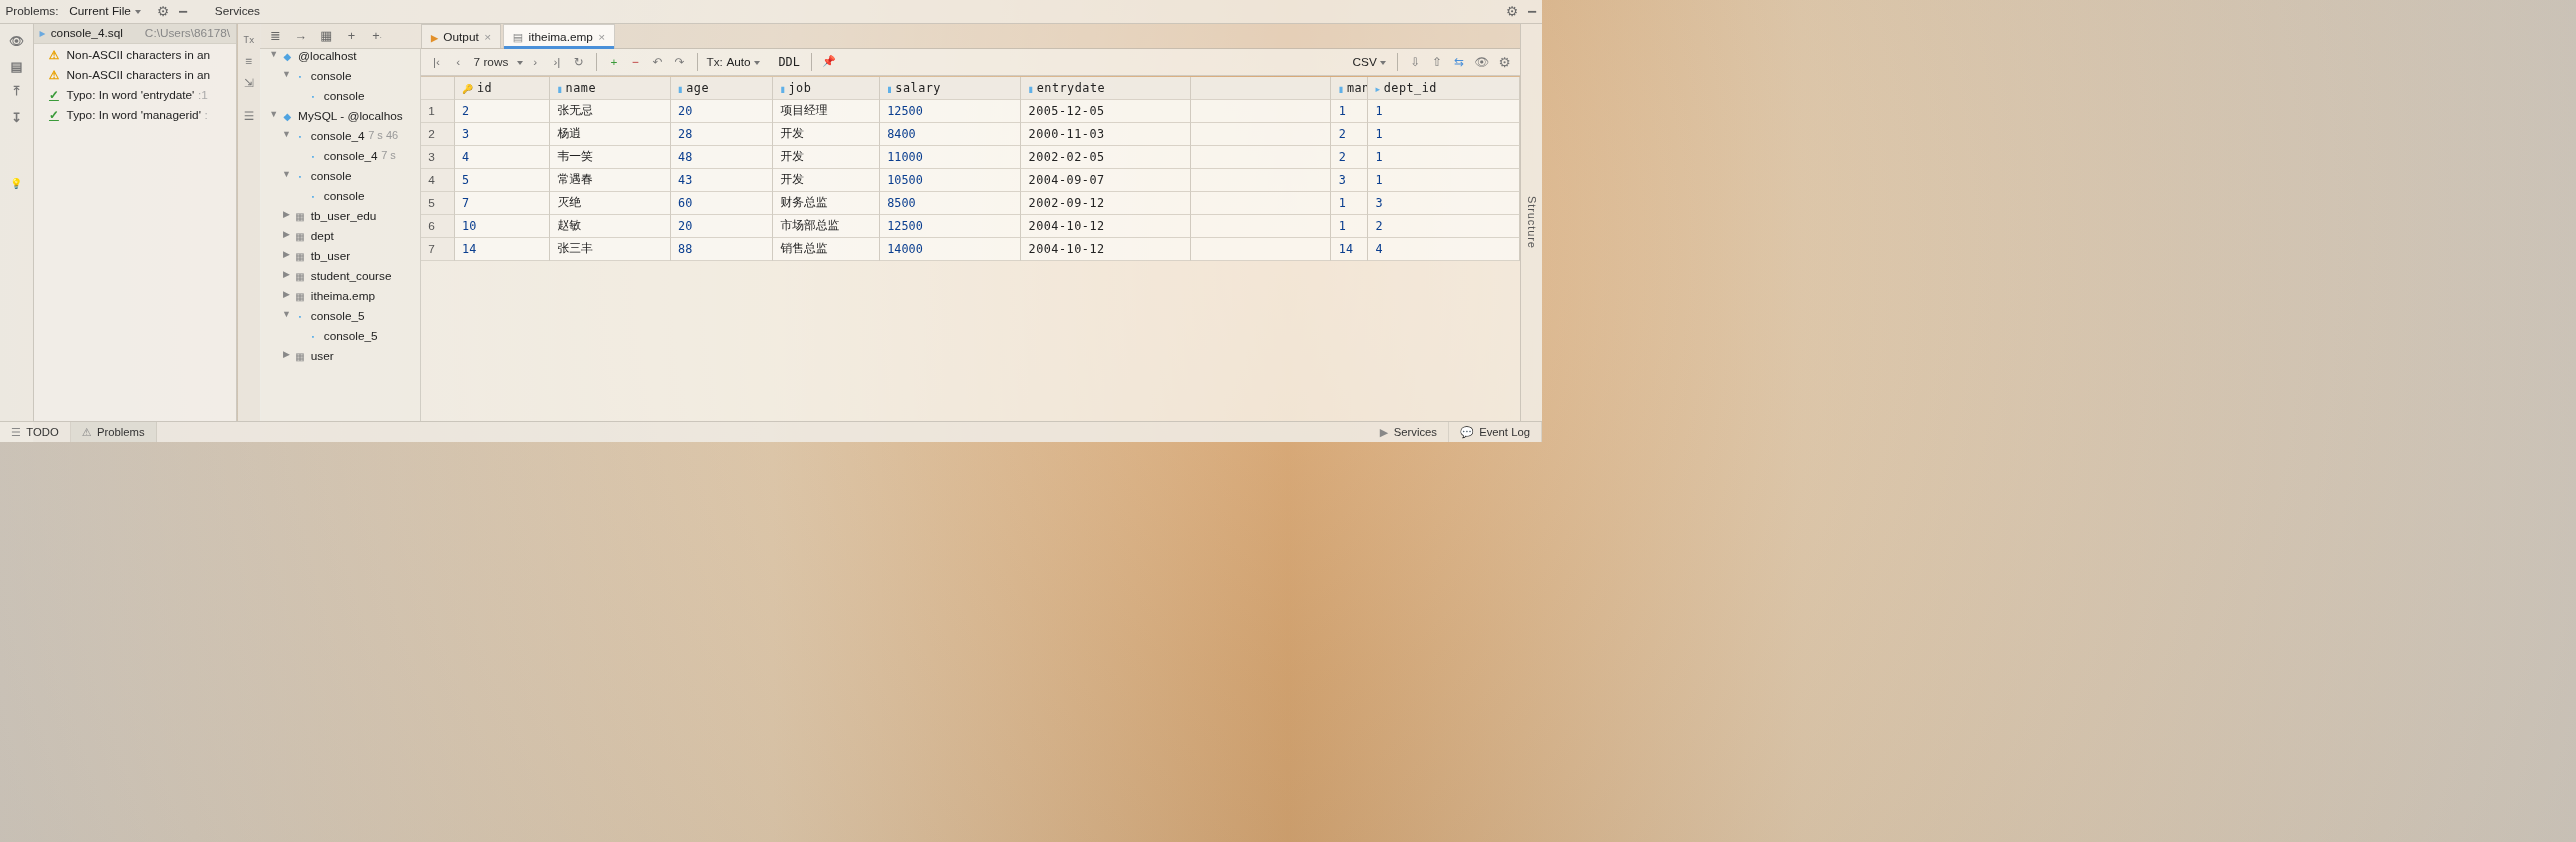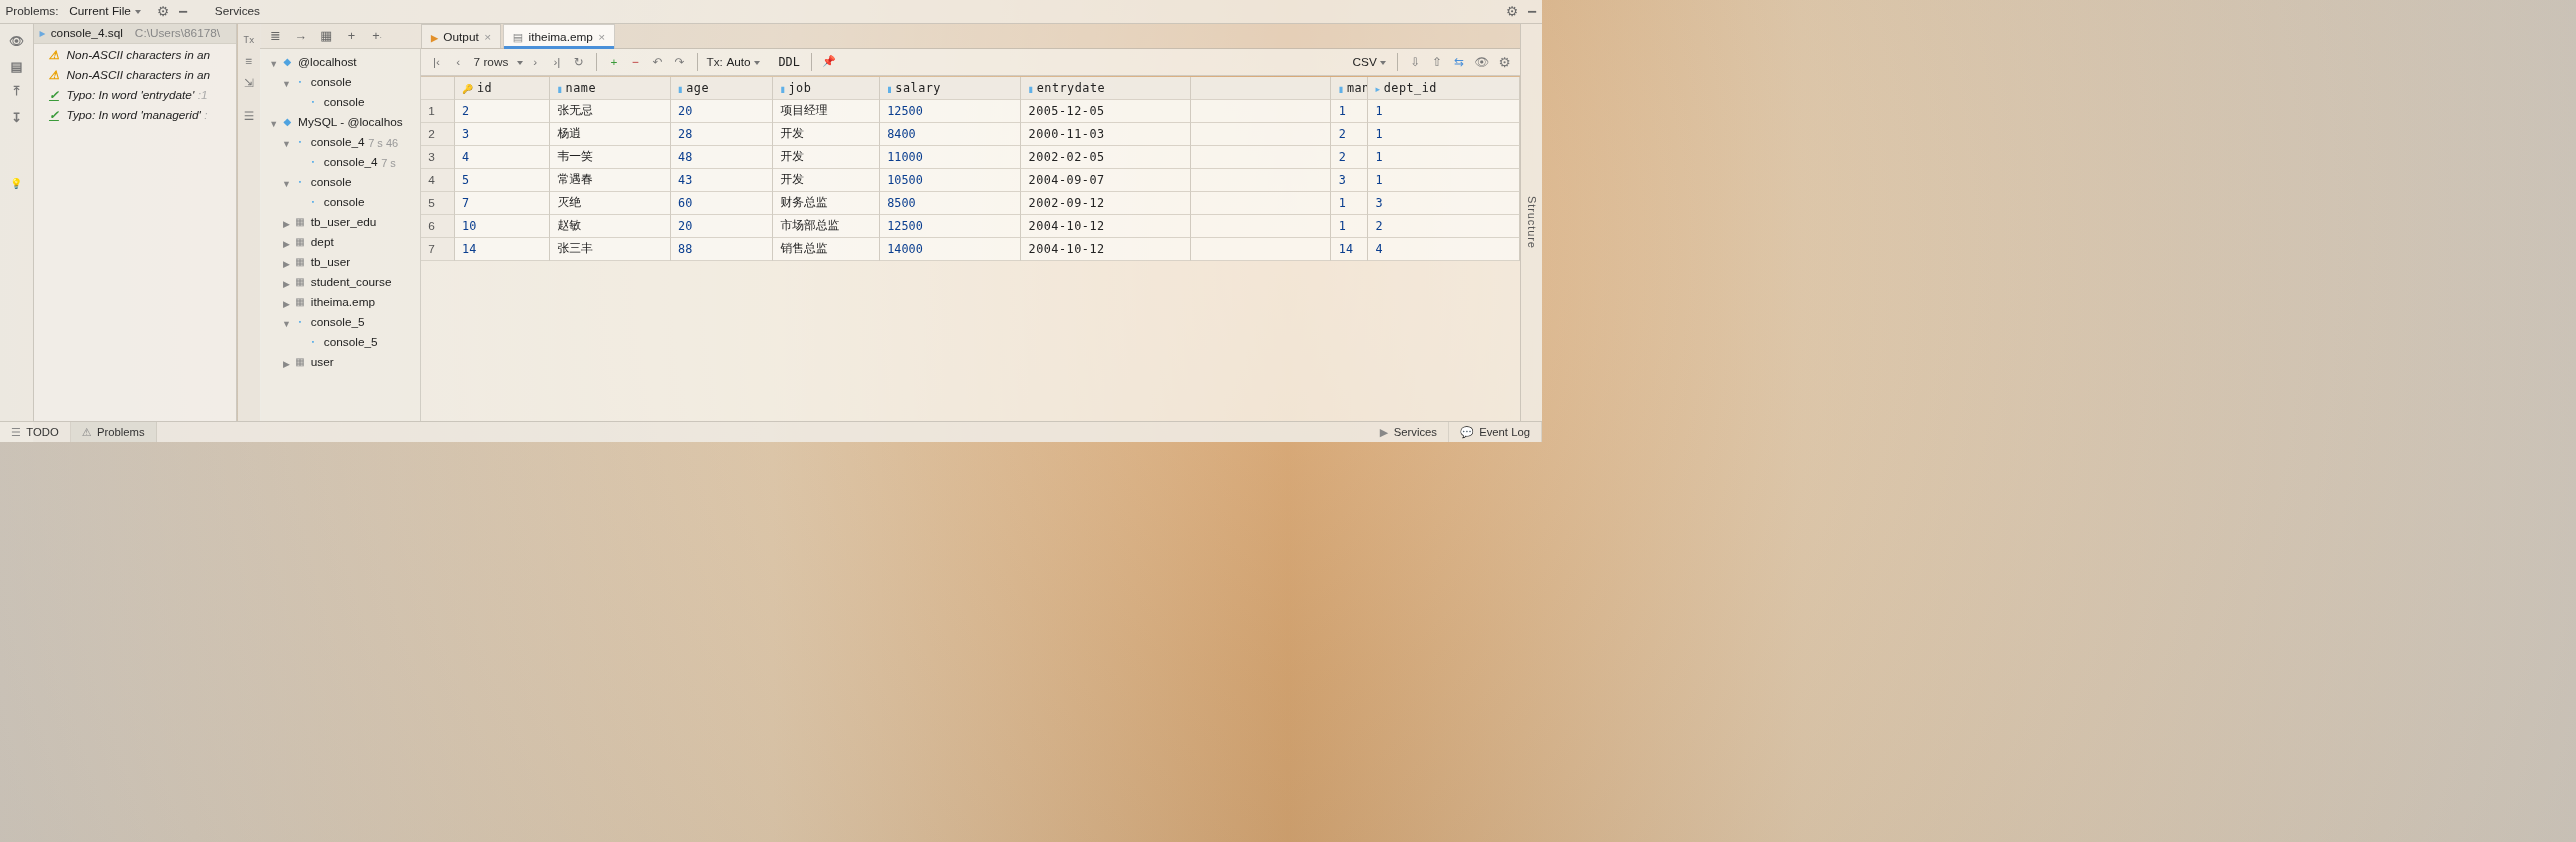--- a/index.html
+++ b/index.html
@@ -67,22 +67,22 @@
     border-right: 0.9px solid rgba(180,175,165,0.6);
     overflow: hidden;
   }
   .problems-file {
     height: 20px; display: flex; align-items: center; padding-left: 5.4px;
     background: rgba(210,205,195,0.55);
     border-bottom: 0.9px solid rgba(200,195,185,0.5);
     white-space: nowrap;
   }
   .problems-file .fname { font-weight: 400; color: #222; }
-  .problems-file .fpath { color: #888; margin-left: 12px; }
-  .problems-list { padding: 1.8px 0; font-style: italic; }
+  .problems-file .fpath { color: #888; margin-left: 22px; }
+  .problems-list { padding: 1.8px 0; }
   .p-item { height: 20px; display: flex; align-items: center; padding-left: 12.7px; white-space: nowrap; cursor: pointer; }
   .p-warn, .p-typo { width: 14.5px; height: 14.5px; margin-right: 5.4px; flex-shrink: 0; display:inline-flex; align-items:center; justify-content:center; }
   .p-warn { color: #e8a000; font-weight: 700; }
   .p-warn::before { content: "\26A0"; font-size: 11.8px; }
   .p-typo { color: #3a9a3a; font-weight: 800; }
   .p-typo::before { content: "\2713"; font-size: 11.8px; text-decoration: underline; }
   .p-item .loc { color: #aaa; margin-left: 3.6px; }
 
   
   .services-left {
@@ -108,21 +108,21 @@
     overflow: hidden;
     font-size: 11.8px;
   }
   .services-toolbar {
     position:absolute; left:260px; top:23.6px; width:161px; height:25.4px;
     background: rgba(238,234,226,0.85);
     border-bottom: 0.9px solid rgba(180,175,165,0.5);
     display:flex; align-items:center; gap:1.8px; padding-left:3.6px;
   }
   .services-toolbar .tb { width:23.6px; height:20px; display:flex; align-items:center; justify-content:center; color:#666; cursor:pointer; border-radius:2.7px; font-size:12.7px;}
-  .tree-node { height:20px; display:flex; align-items:flex-end; white-space:nowrap; cursor:pointer; }
+  .tree-node { height:20px; display:flex; align-items:flex-start; white-space:nowrap; cursor:pointer; }
   .twisty { width:12.7px; text-align:center; color:#888; font-size:9px; display:inline-block; }
   .twisty.open::before { content:"\25BC"; }
   .twisty.closed::before { content:"\25B6"; }
   .n-icon { width:14.5px; height:14.5px; margin:0 3.6px 0 0; display:inline-flex; align-items:center; justify-content:center; font-size:10px; }
   .dbsrc { color:#4fa3e0; }
   .dbsrc::before { content:"\25C6"; }
   .query { color:#5fb0e8; }
   .query::before { content:"\25AA"; font-size:7.3px; }
   .table-ic { color:#888; }
   .table-ic::before { content:"\25A6"; }

